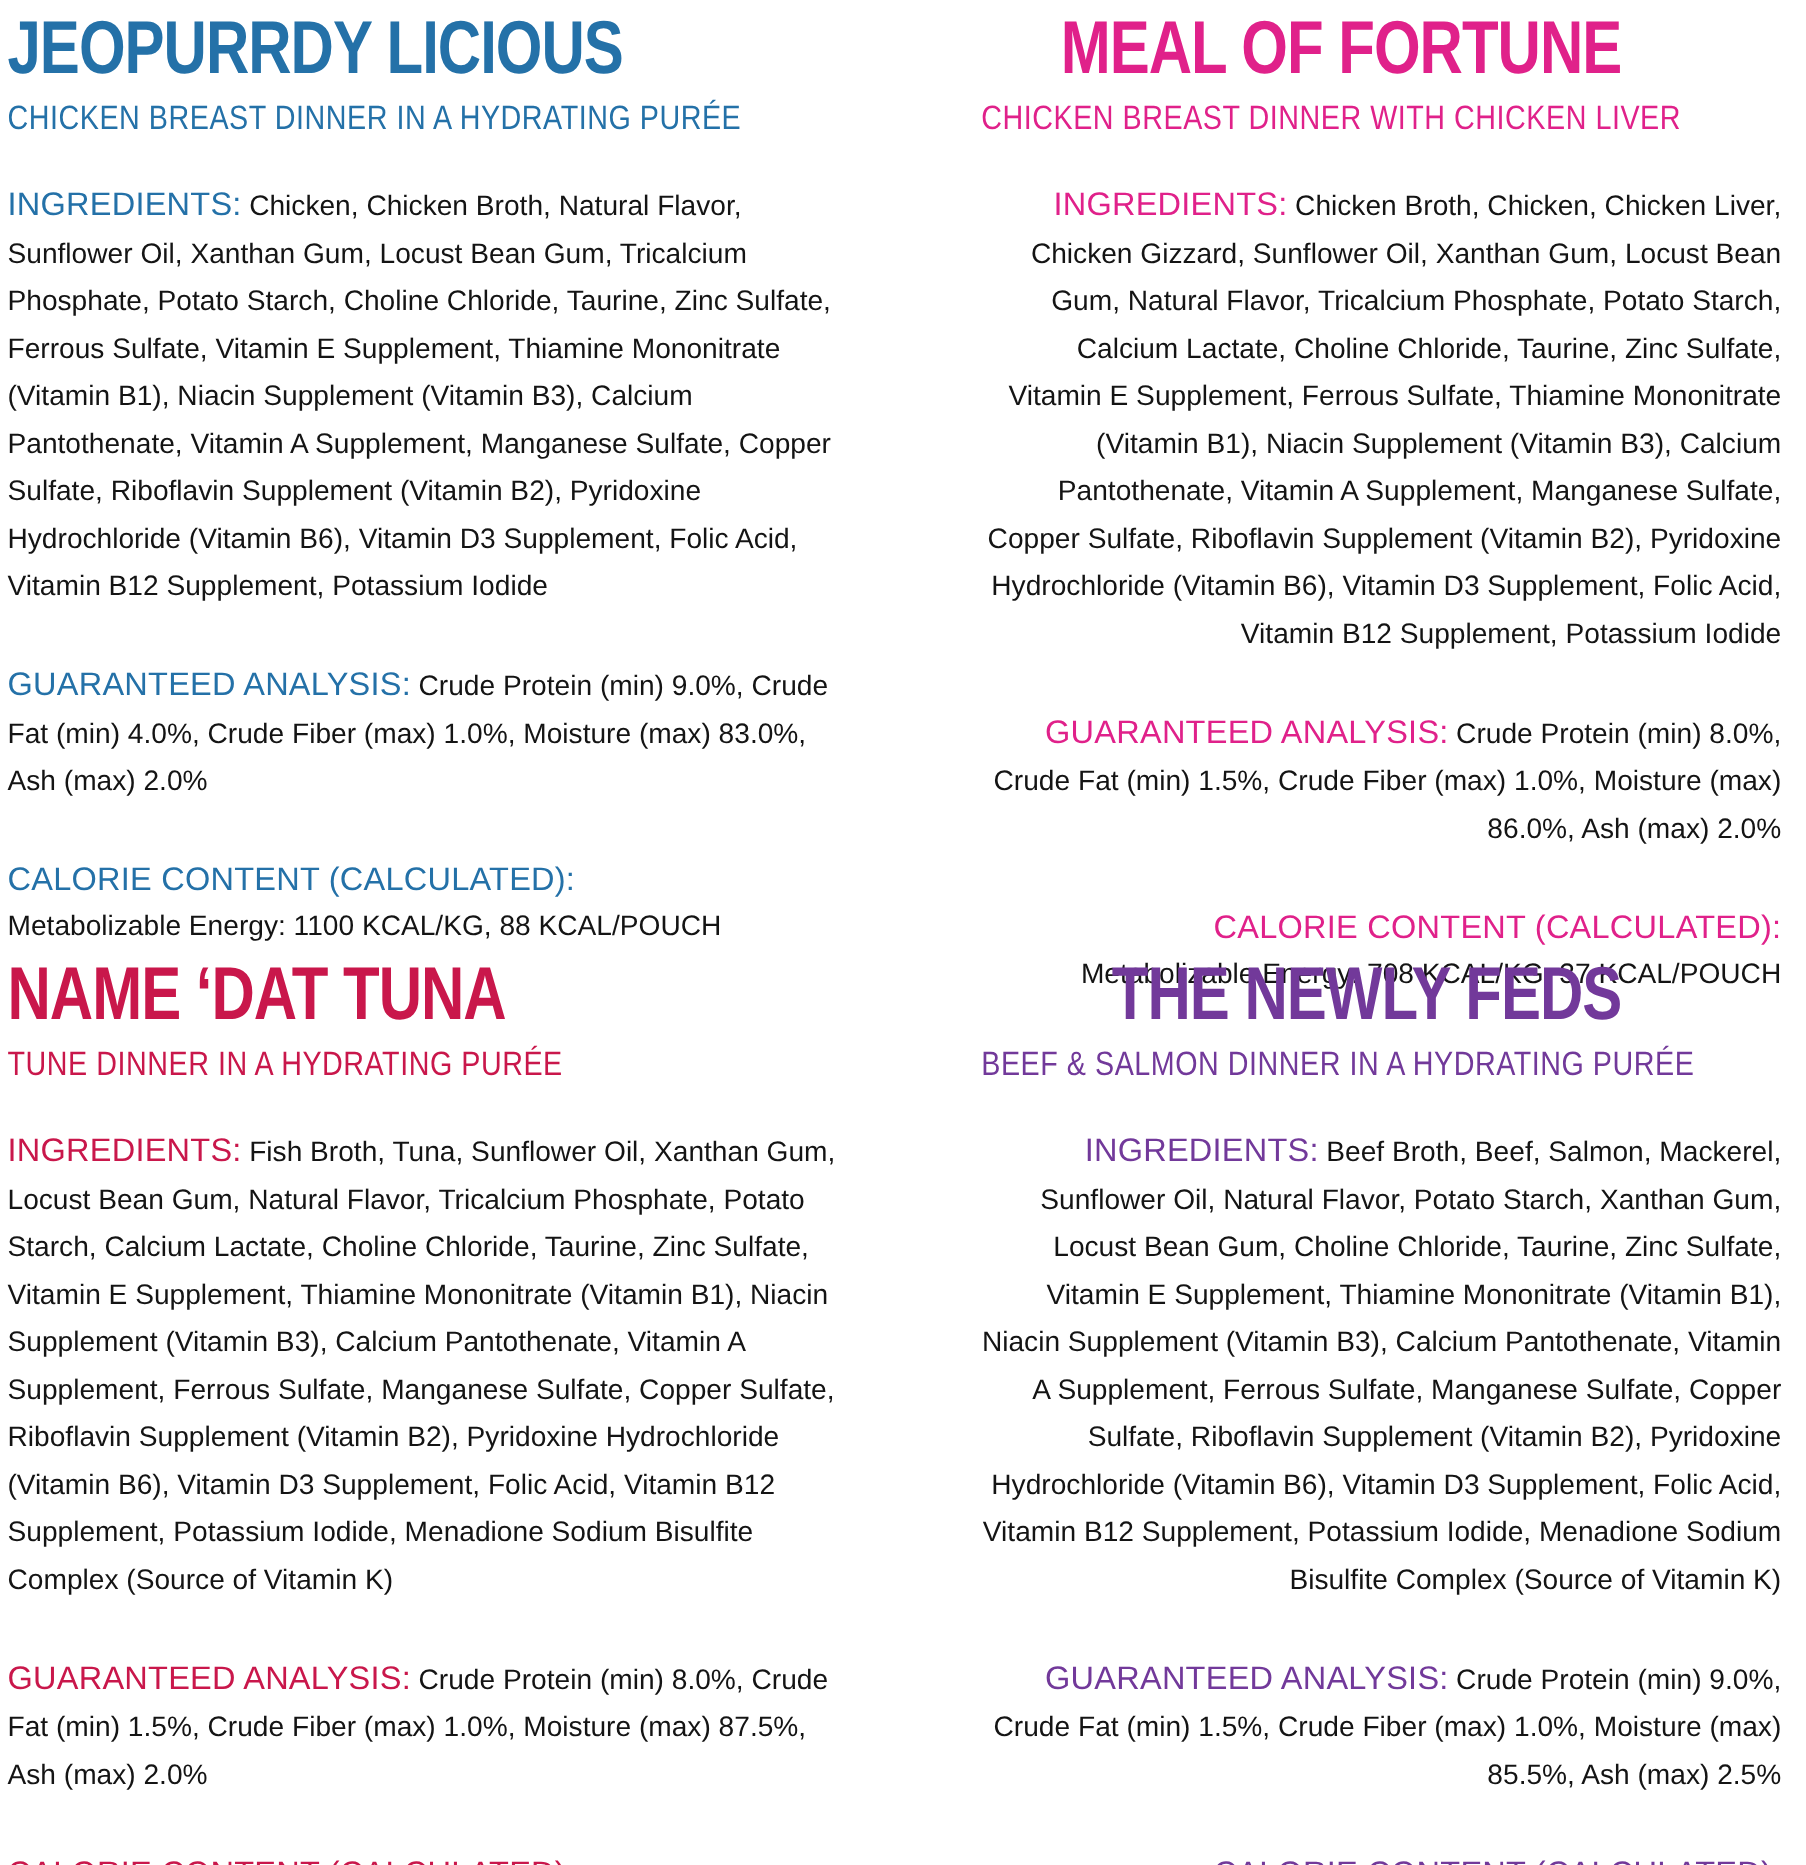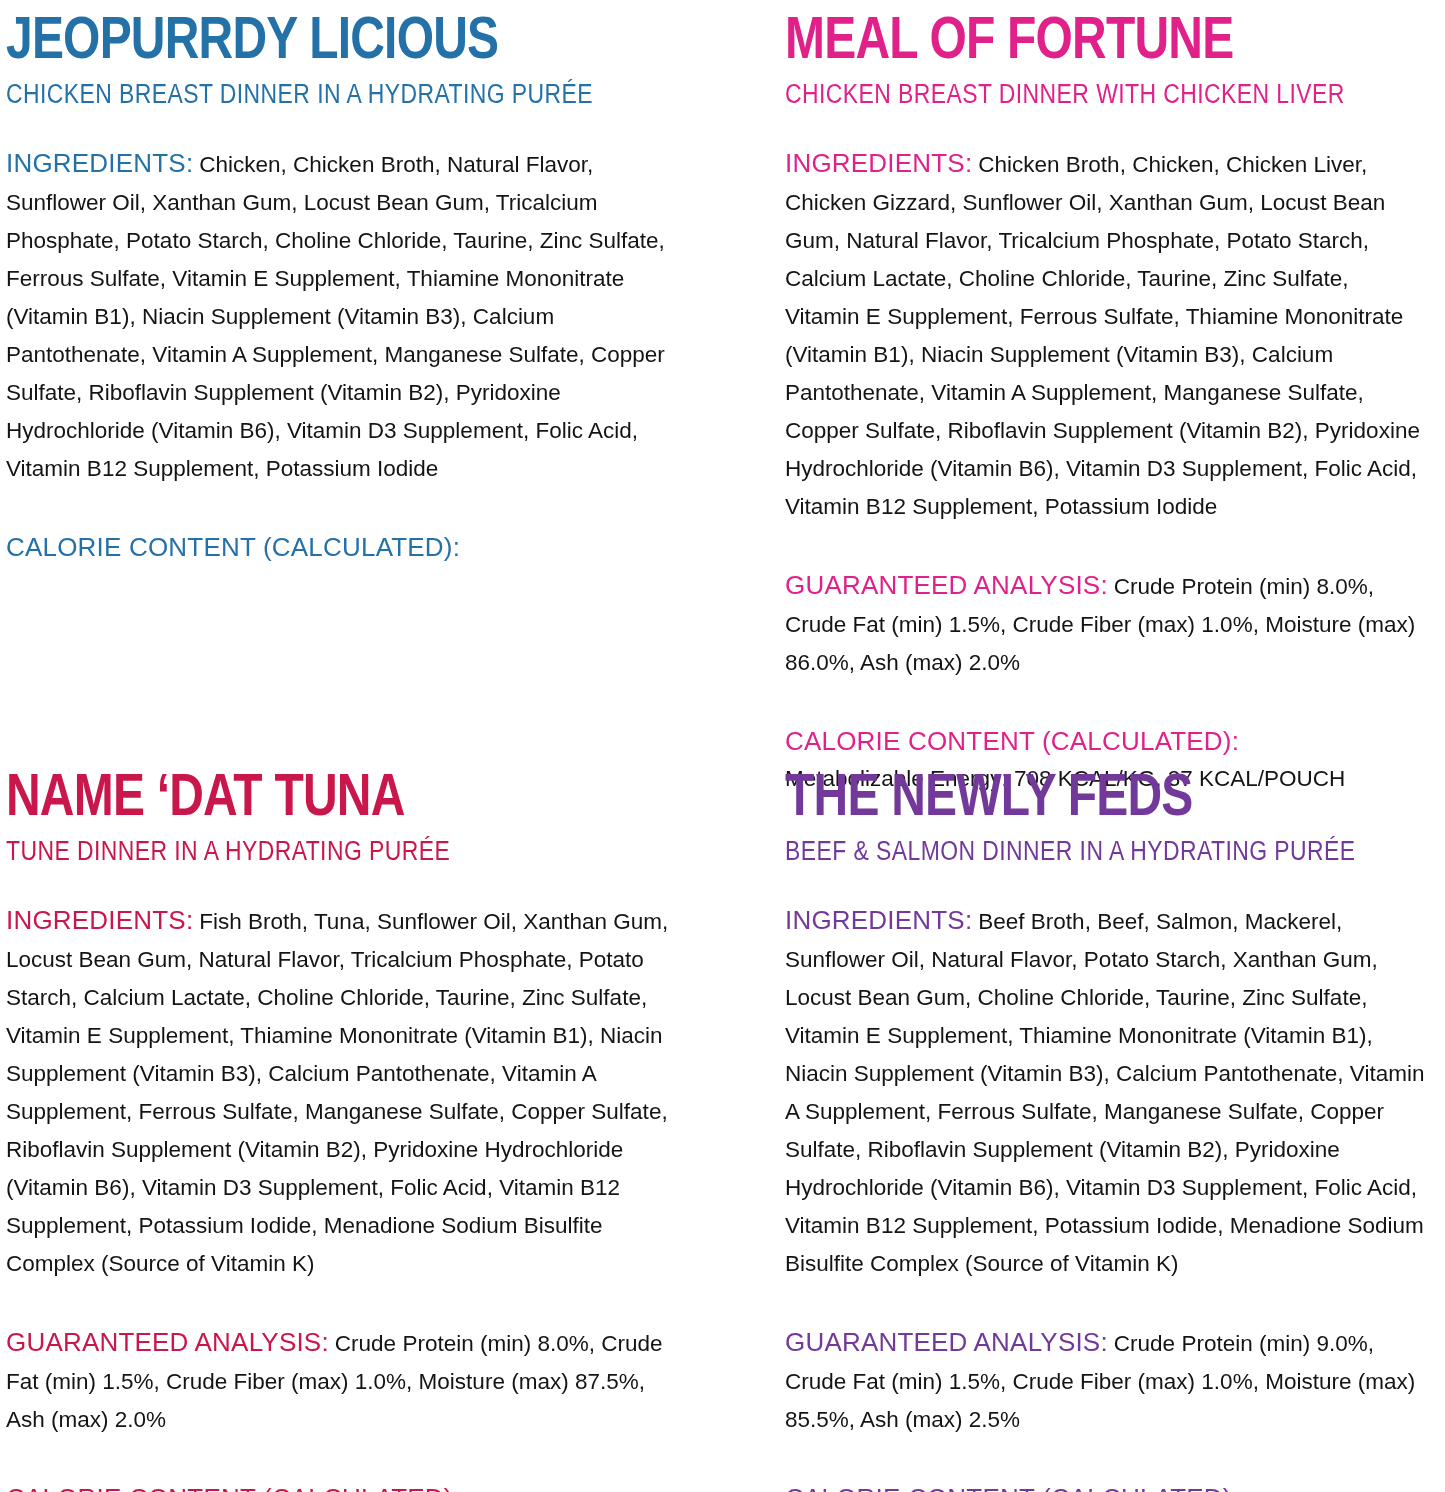--- a/index.html
+++ b/index.html
@@ -16,21 +16,21 @@
     display: grid;
     grid-template-columns: 722px 723px;
     grid-template-rows: 757px auto;
     width: 1144px;
   }
   .cell {
     box-sizing: border-box;
     padding-top: 6px;
   }
   .cell.left  { padding-left: 6px;  padding-right: 40px; }
-  .cell.right { padding-left: 63px; padding-right: 20px;  }
+  .cell.right { padding-left: 63px; padding-right: 20px; text-align: right;  }
 
   .product h1 {
     margin: 0;
     font-size: 60px;
     line-height: 1.05;
     font-weight: bold;
     letter-spacing: -1px;
     white-space: nowrap;
     color: var(--accent);
     transform: scaleX(0.80);
@@ -64,22 +64,24 @@
 </style>
 </head>
 <body>
 
 <div class="grid">
 
   <section class="cell left product" style="--accent: #2471A8;">
     <h1>JEOPURRDY LICIOUS</h1>
     <h2>CHICKEN BREAST DINNER IN A HYDRATING PURÉE</h2>
     <p class="para first"><span class="label">INGREDIENTS:</span><span class="body-text">Chicken, Chicken Broth, Natural Flavor, Sunflower Oil, Xanthan Gum, Locust Bean Gum, Tricalcium Phosphate, Potato Starch, Choline Chloride, Taurine, Zinc Sulfate, Ferrous Sulfate, Vitamin E Supplement, Thiamine Mononitrate (Vitamin B1), Niacin Supplement (Vitamin B3), Calcium Pantothenate, Vitamin A Supplement, Manganese Sulfate, Copper Sulfate, Riboflavin Supplement (Vitamin B2), Pyridoxine Hydrochloride (Vitamin B6), Vitamin D3 Supplement, Folic Acid, Vitamin B12 Supplement, Potassium Iodide</span></p>
+    <p class="para"><span class="label">GUARANTEED ANALYSIS:</span><span class="body-text">Crude Protein (min) 9.0%, Crude Fat (min) 4.0%, Crude Fiber (max) 1.0%, Moisture (max) 83.0%, Ash (max) 2.0%</span></p>
     <p class="para">
         <span class="label block">CALORIE CONTENT (CALCULATED):</span>
+        <span class="body-text block">Metabolizable Energy: 1100 KCAL/KG, 88 KCAL/POUCH</span>
       </p>
   </section>
 
   <section class="cell right product" style="--accent: #E0218A;">
     <h1>MEAL OF FORTUNE</h1>
     <h2>CHICKEN BREAST DINNER WITH CHICKEN LIVER</h2>
     <p class="para first"><span class="label">INGREDIENTS:</span><span class="body-text">Chicken Broth, Chicken, Chicken Liver, Chicken Gizzard, Sunflower Oil, Xanthan Gum, Locust Bean Gum, Natural Flavor, Tricalcium Phosphate, Potato Starch, Calcium Lactate, Choline Chloride, Taurine, Zinc Sulfate, Vitamin E Supplement, Ferrous Sulfate, Thiamine Mononitrate (Vitamin B1), Niacin Supplement (Vitamin B3), Calcium Pantothenate, Vitamin A Supplement, Manganese Sulfate, Copper Sulfate, Riboflavin Supplement (Vitamin B2), Pyridoxine Hydrochloride (Vitamin B6), Vitamin D3 Supplement, Folic Acid, Vitamin B12 Supplement, Potassium Iodide</span></p>
     <p class="para"><span class="label">GUARANTEED ANALYSIS:</span><span class="body-text">Crude Protein (min) 8.0%, Crude Fat (min) 1.5%, Crude Fiber (max) 1.0%, Moisture (max) 86.0%, Ash (max) 2.0%</span></p>
     <p class="para">
         <span class="label block">CALORIE CONTENT (CALCULATED):</span>

